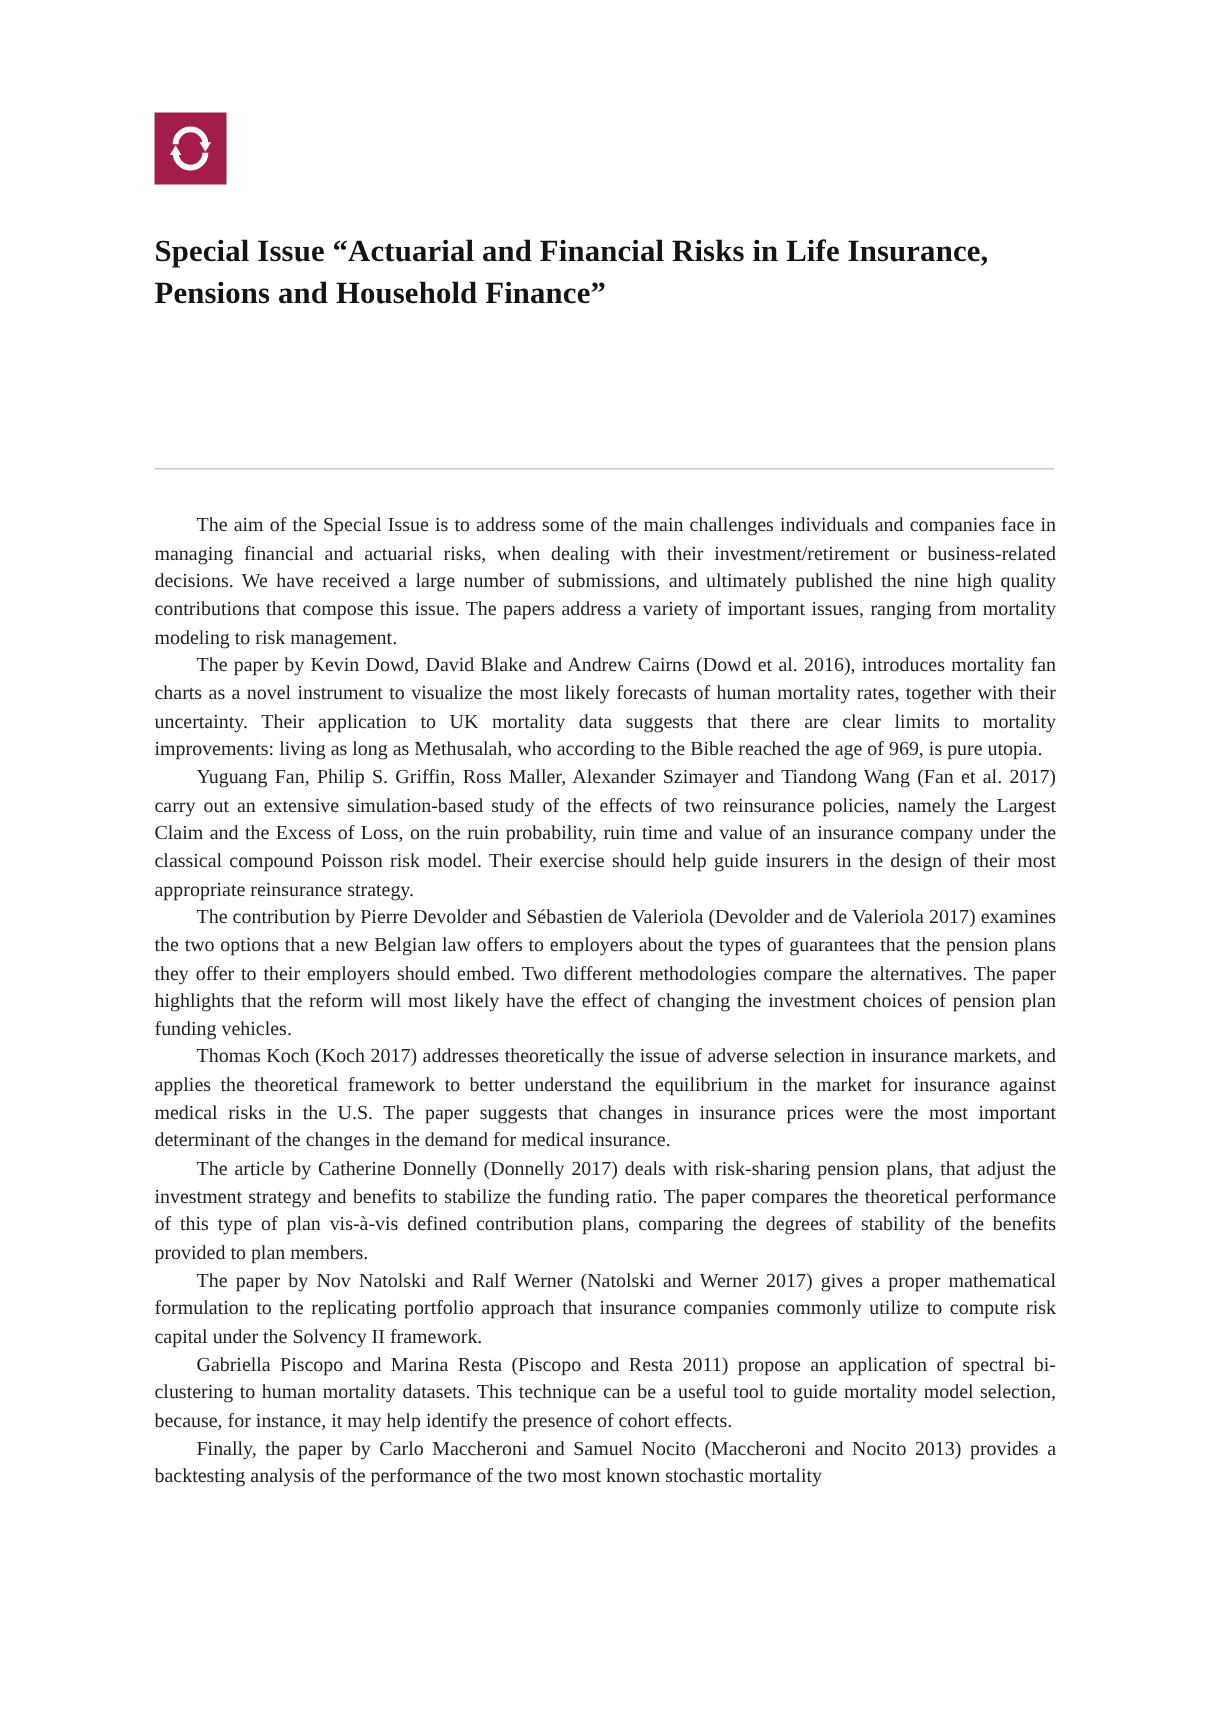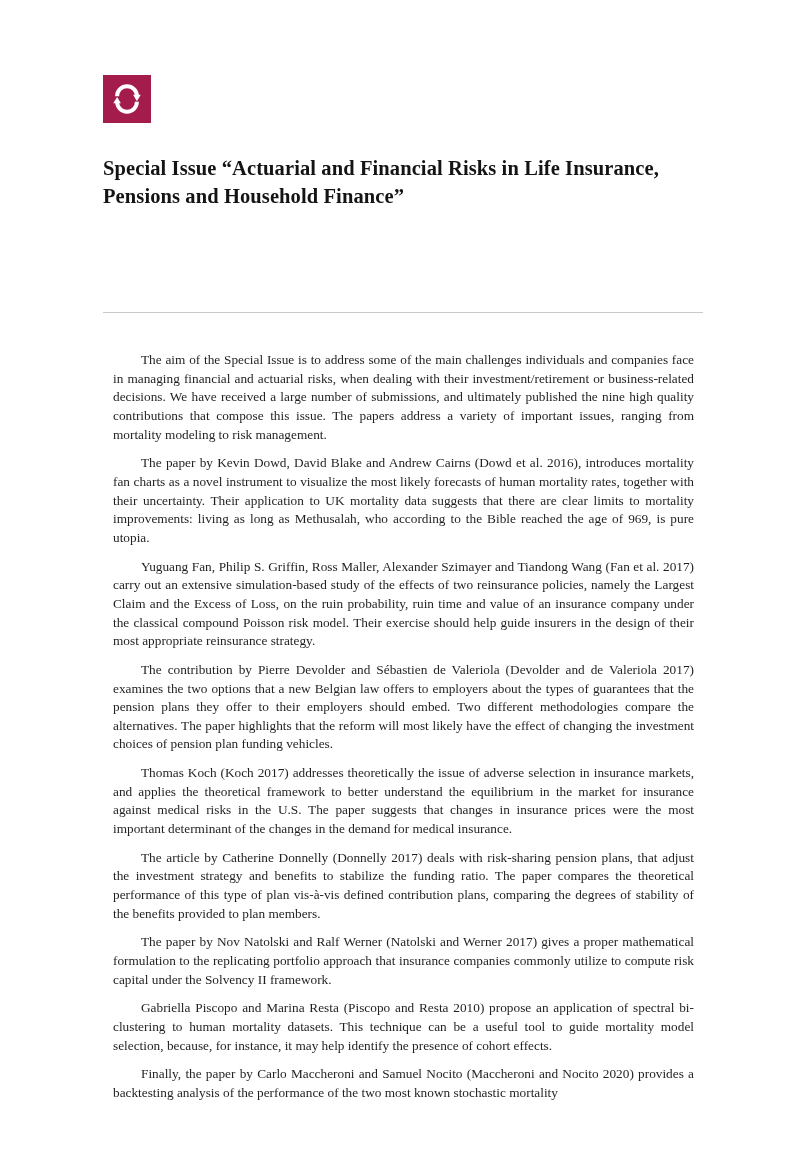--- a/index.html
+++ b/index.html
@@ -55,21 +55,21 @@
     left: 103px;
     top: 341px;
     width: 601px;
     font-size: 13.3px;
     line-height: 18.65px;
     text-align: justify;
     color: #1f1f1f;
   }
   .content p {
     text-indent: 28px;
-    margin: 10px;
+    margin: 0;
   }
 </style>
 </head>
 <body>
 
 <div class="page">
 
   <div class="logo">
     <svg width="34" height="34" viewBox="0 0 24 24" aria-hidden="true">
       <path d="M5 10 A7 7 0 0 1 19 10" fill="none" stroke="#ffffff" stroke-width="2.8"></path>
@@ -84,17 +84,17 @@
   <hr class="rule">
 
   <div class="content">
       <p>The aim of the Special Issue is to address some of the main challenges individuals and companies face in managing financial and actuarial risks, when dealing with their investment/retirement or business-related decisions. We have received a large number of submissions, and ultimately published the nine high quality contributions that compose this issue. The papers address a variety of important issues, ranging from mortality modeling to risk management.</p>
       <p>The paper by Kevin Dowd, David Blake and Andrew Cairns (Dowd et al. 2016), introduces mortality fan charts as a novel instrument to visualize the most likely forecasts of human mortality rates, together with their uncertainty. Their application to UK mortality data suggests that there are clear limits to mortality improvements: living as long as Methusalah, who according to the Bible reached the age of 969, is pure utopia.</p>
       <p>Yuguang Fan, Philip S. Griffin, Ross Maller, Alexander Szimayer and Tiandong Wang (Fan et al. 2017) carry out an extensive simulation-based study of the effects of two reinsurance policies, namely the Largest Claim and the Excess of Loss, on the ruin probability, ruin time and value of an insurance company under the classical compound Poisson risk model. Their exercise should help guide insurers in the design of their most appropriate reinsurance strategy.</p>
       <p>The contribution by Pierre Devolder and Sébastien de Valeriola (Devolder and de Valeriola 2017) examines the two options that a new Belgian law offers to employers about the types of guarantees that the pension plans they offer to their employers should embed. Two different methodologies compare the alternatives. The paper highlights that the reform will most likely have the effect of changing the investment choices of pension plan funding vehicles.</p>
       <p>Thomas Koch (Koch 2017) addresses theoretically the issue of adverse selection in insurance markets, and applies the theoretical framework to better understand the equilibrium in the market for insurance against medical risks in the U.S. The paper suggests that changes in insurance prices were the most important determinant of the changes in the demand for medical insurance.</p>
       <p>The article by Catherine Donnelly (Donnelly 2017) deals with risk-sharing pension plans, that adjust the investment strategy and benefits to stabilize the funding ratio. The paper compares the theoretical performance of this type of plan vis-à-vis defined contribution plans, comparing the degrees of stability of the benefits provided to plan members.</p>
       <p>The paper by Nov Natolski and Ralf Werner (Natolski and Werner 2017) gives a proper mathematical formulation to the replicating portfolio approach that insurance companies commonly utilize to compute risk capital under the Solvency II framework.</p>
-      <p>Gabriella Piscopo and Marina Resta (Piscopo and Resta 2010) propose an application of spectral bi-clustering to human mortality datasets. This technique can be a useful tool to guide mortality model selection, because, for instance, it may help identify the presence of cohort effects.</p>
-      <p>Finally, the paper by Carlo Maccheroni and Samuel Nocito (Maccheroni and Nocito 2020) provides a backtesting analysis of the performance of the two most known stochastic mortality</p>
+      <p>Gabriella Piscopo and Marina Resta (Piscopo and Resta 2011) propose an application of spectral bi-clustering to human mortality datasets. This technique can be a useful tool to guide mortality model selection, because, for instance, it may help identify the presence of cohort effects.</p>
+      <p>Finally, the paper by Carlo Maccheroni and Samuel Nocito (Maccheroni and Nocito 2013) provides a backtesting analysis of the performance of the two most known stochastic mortality</p>
     </div>
 
 </div>
 
 </body></html>

